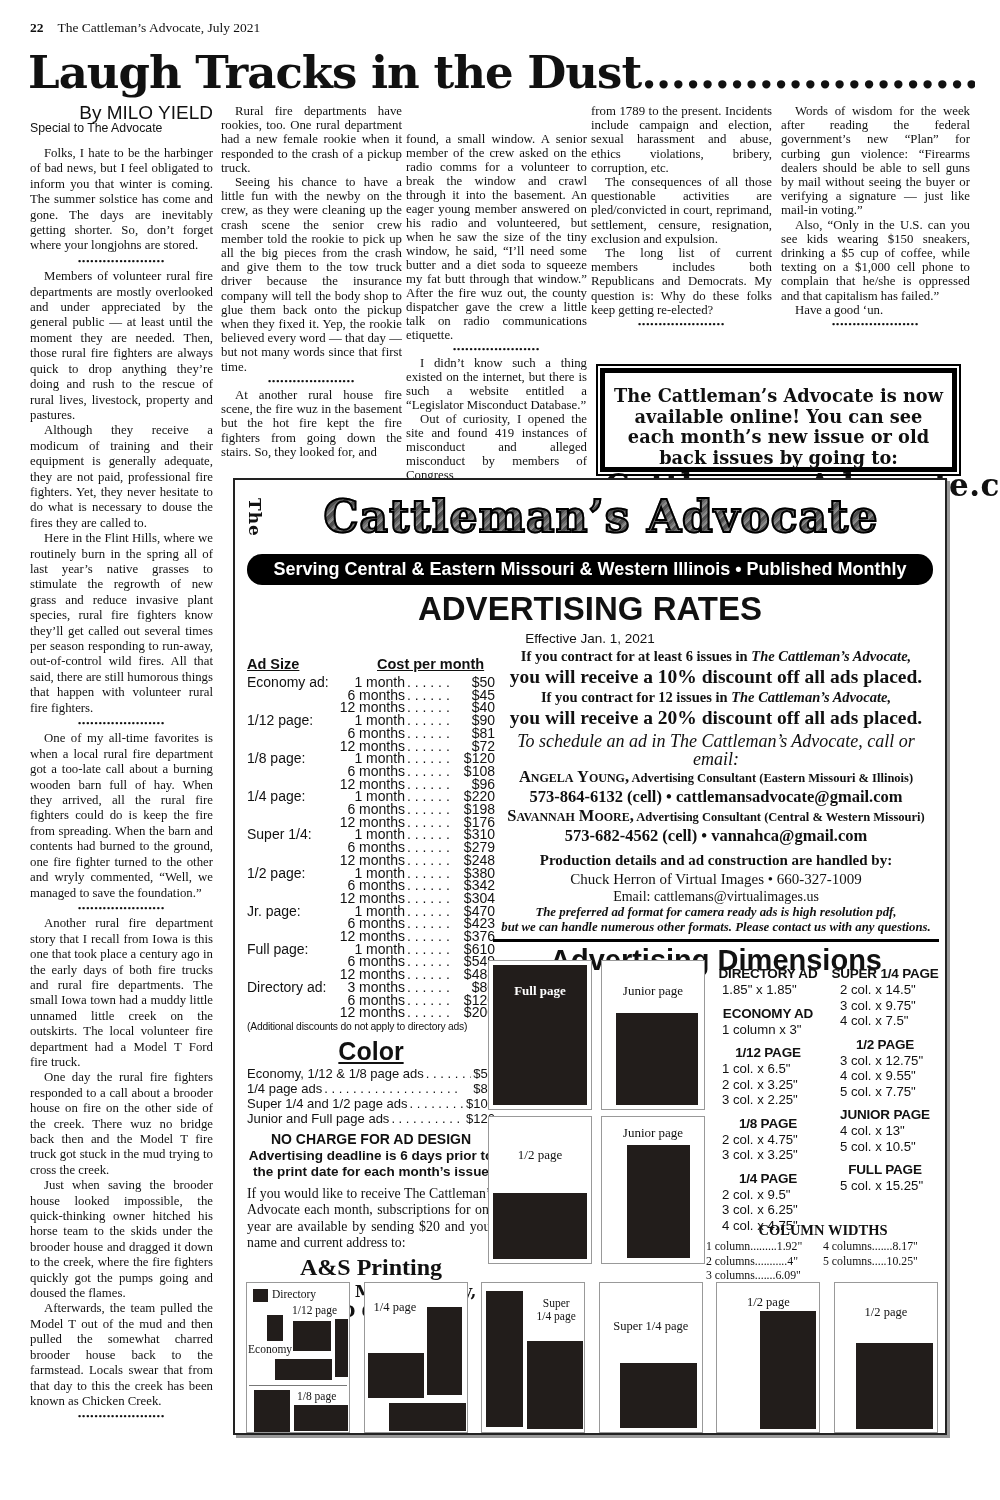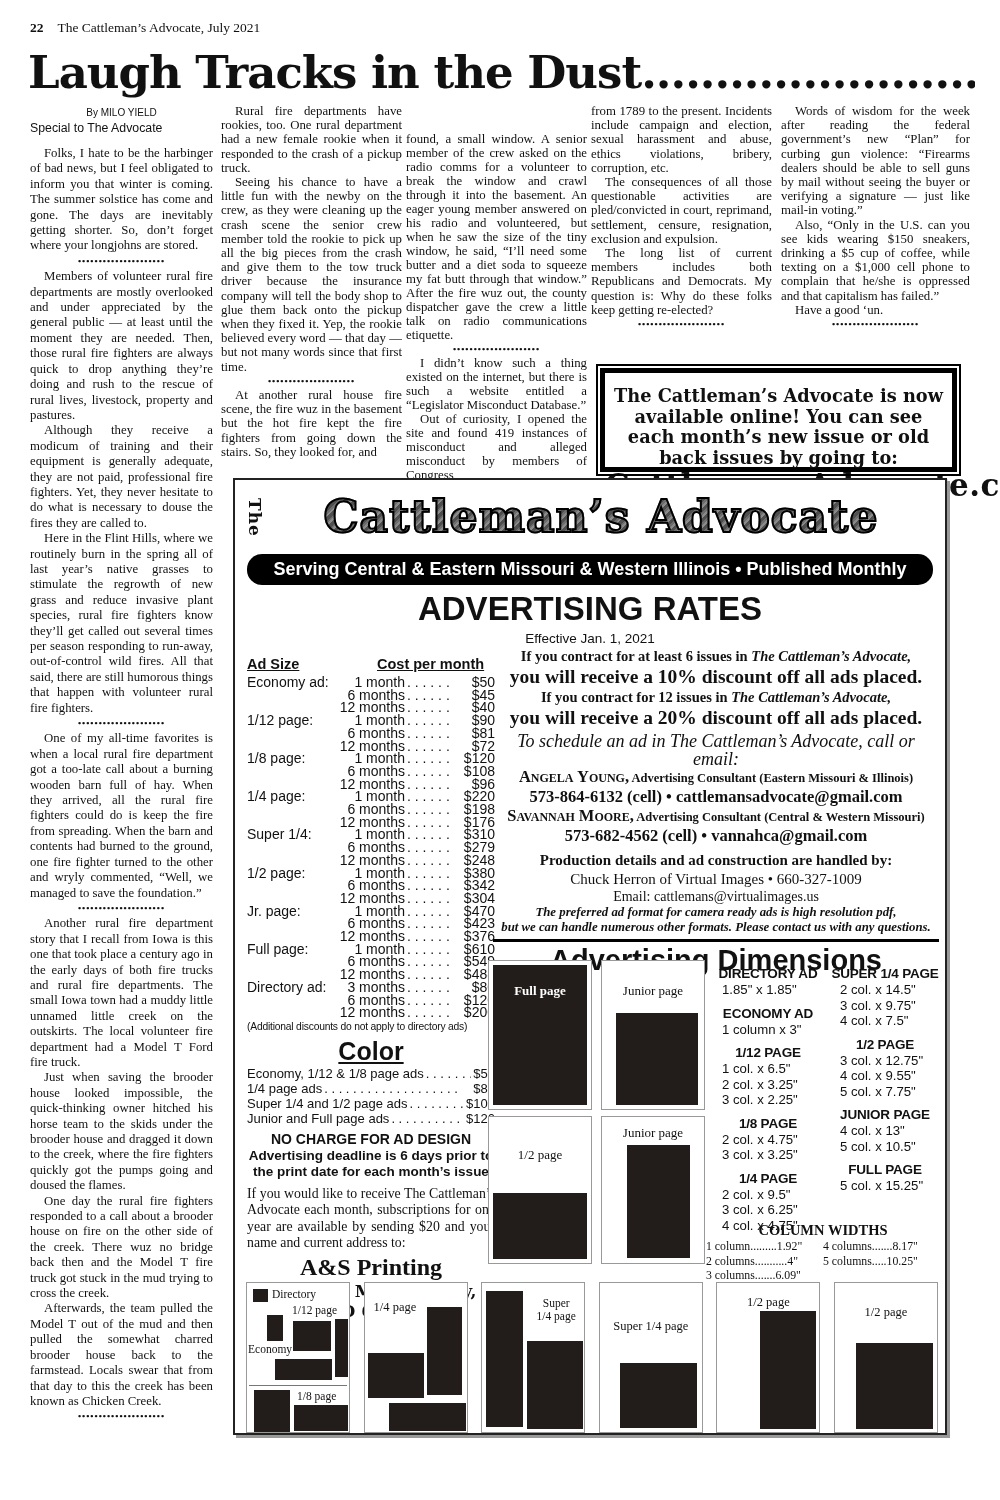--- a/index.html
+++ b/index.html
@@ -16,21 +16,21 @@
   
   .col{position:absolute;top:104px;font-size:12.8px;text-align:justify;overflow:hidden;hyphens:auto;}
   #col1{left:30px;width:183px;height:1352px;line-height:15.4px;}
   #col2{left:221px;width:181px;height:376px;line-height:14.2px;}
   #col3{left:406px;width:181px;height:376px;line-height:14px;margin-top:28px;}
   #col4{left:591px;width:181px;height:376px;line-height:14.2px;}
   #col5{left:781px;width:189px;height:376px;line-height:14.2px;}
   .col .p{text-indent:14px;}
   .col .pn{text-indent:0;}
   .col .sep{text-align:center;font-size:9px;letter-spacing:1px;font-weight:bold;text-indent:0;}
-  .byline{font-family:"Liberation Sans",sans-serif;font-size:10px;line-height:17px;text-align:center;}
+  .byline{font-family:"Liberation Sans",sans-serif;font-size:19px;line-height:17px;text-align:right;}
   .byline2{font-family:"Liberation Sans",sans-serif;font-size:12.3px;line-height:14px;margin-bottom:11px;text-align:left;}
 
   
   #onlinebox{left:600px;top:368px;width:357px;height:104px;border:5px solid #000;outline:2px solid #000;
              outline-offset:2px;box-sizing:border-box;text-align:center;background:#fff;
              font-family:"DejaVu Serif",serif;padding-top:13px;}
   #onlinebox .line{font-weight:bold;font-size:17.8px;line-height:20.5px;padding:0 4px;}
   #onlinebox .url{font-weight:bold;font-size:31px;line-height:35px;letter-spacing:.5px;}
 
   
@@ -138,22 +138,22 @@
 
   <div class="pi p">Folks, I hate to be the harbinger of bad news, but I feel obligated to inform you that winter is coming. The summer solstice has come and gone. The days are inevitably getting shorter. So, don’t forget where your longjohns are stored.</div>
       <div class="pi sep">•••••••••••••••••••••</div>
       <div class="pi p">Members of volunteer rural fire departments are mostly overlooked and under appreciated by the general public — at least until the moment they are needed. Then, those rural fire fighters are always quick to drop anything they’re doing and rush to the rescue of rural lives, livestock, property and pastures.</div>
       <div class="pi p">Although they receive a modicum of training and their equipment is generally adequate, they are not paid, professional fire fighters. Yet, they never hesitate to do what is necessary to douse the fires they are called to.</div>
       <div class="pi p">Here in the Flint Hills, where we routinely burn in the spring all of last year’s native grasses to stimulate the regrowth of new grass and reduce invasive plant species, rural fire fighters know they’ll get called out several times per season responding to run-away, out-of-control wild fires. All that said, there are still humorous things that happen with volunteer rural fire fighters.</div>
       <div class="pi sep">•••••••••••••••••••••</div>
       <div class="pi p">One of my all-time favorites is when a local rural fire department got a too-late call about a burning wooden barn full of hay. When they arrived, all the rural fire fighters could do is keep the fire from spreading. When the barn and contents had burned to the ground, one fire fighter turned to the other and wryly commented, “Well, we managed to save the foundation.”</div>
       <div class="pi sep">•••••••••••••••••••••</div>
       <div class="pi p">Another rural fire department story that I recall from Iowa is this one that took place a century ago in the early days of both fire trucks and rural fire departments. The small Iowa town had a muddy little unnamed little creek on the outskirts. The local volunteer fire department had a Model T Ford fire truck.</div>
+      <div class="pi p">One day the rural fire fighters responded to a call about a brooder house on fire on the other side of the creek. There wuz no bridge back then and the Model T fire truck got stuck in the mud trying to cross the creek.</div>
       <div class="pi p">Just when saving the brooder house looked impossible, the quick-thinking owner hitched his horse team to the skids under the brooder house and dragged it down to the creek, where the fire fighters quickly got the pumps going and doused the flames.</div>
-      <div class="pi p">One day the rural fire fighters responded to a call about a brooder house on fire on the other side of the creek. There wuz no bridge back then and the Model T fire truck got stuck in the mud trying to cross the creek.</div>
       <div class="pi p">Afterwards, the team pulled the Model T out of the mud and then pulled the somewhat charred brooder house back to the farmstead. Locals swear that from that day to this the creek has been known as Chicken Creek.</div>
       <div class="pi sep">•••••••••••••••••••••</div>
     </div>
 </div>
 <div class="col" id="col2">
   <div>
 
   <div class="pi p">Rural fire departments have rookies, too. One rural department had a new female rookie when it responded to the crash of a pickup truck.</div>
       <div class="pi p">Seeing his chance to have a little fun with the newby on the crew, as they were cleaning up the crash scene the senior crew member told the rookie to pick up all the big pieces from the crash and give them to the tow truck driver because the insurance company will tell the body shop to glue them back onto the pickup when they fixed it. Yep, the rookie believed every word — that day — but not many words since that first time.</div>
       <div class="pi sep">•••••••••••••••••••••</div>

